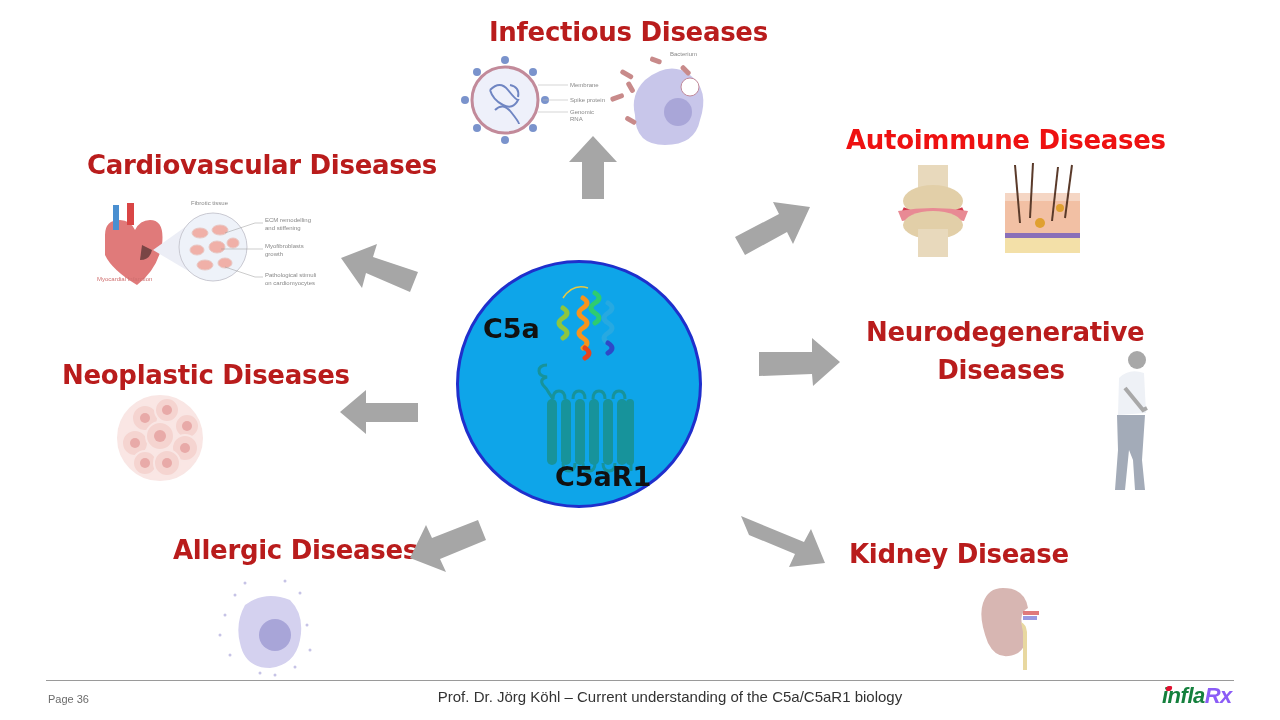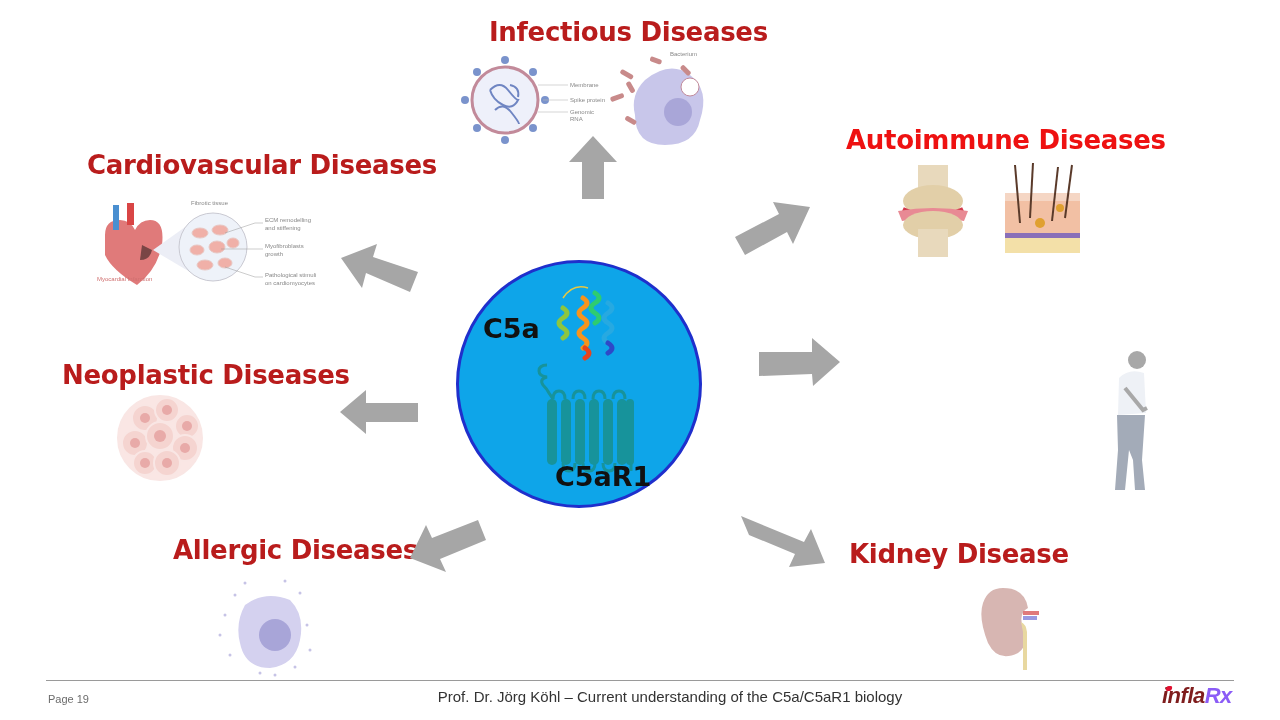--- a/index.html
+++ b/index.html
@@ -14,32 +14,34 @@
   #hub { position: absolute; left: 456px; top: 260px; width: 246px; height: 248px;
          border: 3px solid #1f2fcc; border-radius: 50%; box-sizing: border-box; background: #0ea5e9; }
   .hub-text { position: absolute; font-weight: bold; color: #111; font-size: 27px; }
   #footer-line { position: absolute; left: 46px; top: 680px; width: 1188px; height: 1px; background: #9a9a9a; }
   #page-num { position: absolute; left: 48px; top: 693px; font-size: 11px; color: #6b6b6b;
               font-family: "Liberation Sans", sans-serif; }
   #footer-title { position: absolute; left: 0; width: 1340px; top: 688px; text-align: center; font-size: 15px;
                   color: #333; font-family: "Liberation Sans", sans-serif; }
   #logo { position: absolute; left: 1162px; top: 683px; font-size: 22px; font-weight: bold; font-style: italic;
           font-family: "Liberation Sans", sans-serif; letter-spacing: -0.5px; }
-  #logo .a { color: #7f1d1d; margin-top: 8px; }
+  #logo .a { color: #15803d; margin-top: 8px; }
   #logo .b { color: #8b5cf6; }
   #logo .dot { position: absolute; left: 4px; top: 3px; width: 6px; height: 5px; background: #e01030; border-radius: 2px; transform: skewX(-15deg); }
   .tiny { font-family: "Liberation Sans", sans-serif; font-size: 6px; fill: #888; }
 </style>
 </head>
 <body>
 
 <div class="label" style="left:489px; top:13px;">Infectious Diseases</div>
 <div class="label" style="left:87px; top:146px;">Cardiovascular Diseases</div>
 <div class="label highlight" style="left:824px; top:121px;margin-left:22px;">Autoimmune Diseases</div>
 <div class="label center" style="left:866px; top:313px; width:270px;">
+  <div>Neurodegenerative</div>
+  <div>Diseases</div>
 </div>
 <div class="label" style="left:62px; top:356px;">Neoplastic Diseases</div>
 <div class="label" style="left:173px; top:531px;">Allergic Diseases</div>
 <div class="label" style="left:849px; top:535px;">Kidney Disease</div>
 
 <svg class="arrow" width="1280" height="720">
   <g fill="#a6a6a6">
     <polygon points="582,199 604,199 604,162 617,162 593,136 569,162 582,162"></polygon>
     <polygon points="735,237 745,255 787,232 793,244 810,207 773,202 779,214"></polygon>
     <polygon points="418,272 410,292 366,273 362,288 341,258 377,244 373,257"></polygon>
@@ -241,17 +243,17 @@
       <rect x="54" y="36" width="10" height="66" rx="5"></rect>
       <rect x="68" y="36" width="10" height="66" rx="5"></rect>
       <rect x="82" y="36" width="10" height="66" rx="5"></rect>
       <rect x="91" y="36" width="8" height="66" rx="4"></rect>
     </g>
   </svg>
   <div class="hub-text" style="left:96px; top:198px;">C5aR1</div>
 </div>
 
 <div id="footer-line"></div>
-<div id="page-num">Page 19</div>
+<div id="page-num">Page 36</div>
 <div id="footer-title">Prof. Dr. Jörg Köhl – Current understanding of the C5a/C5aR1 biology</div>
 <div id="logo">
   <span class="dot"></span><span class="a">infla</span><span class="b">Rx</span>
 </div>
 
 </body></html>

